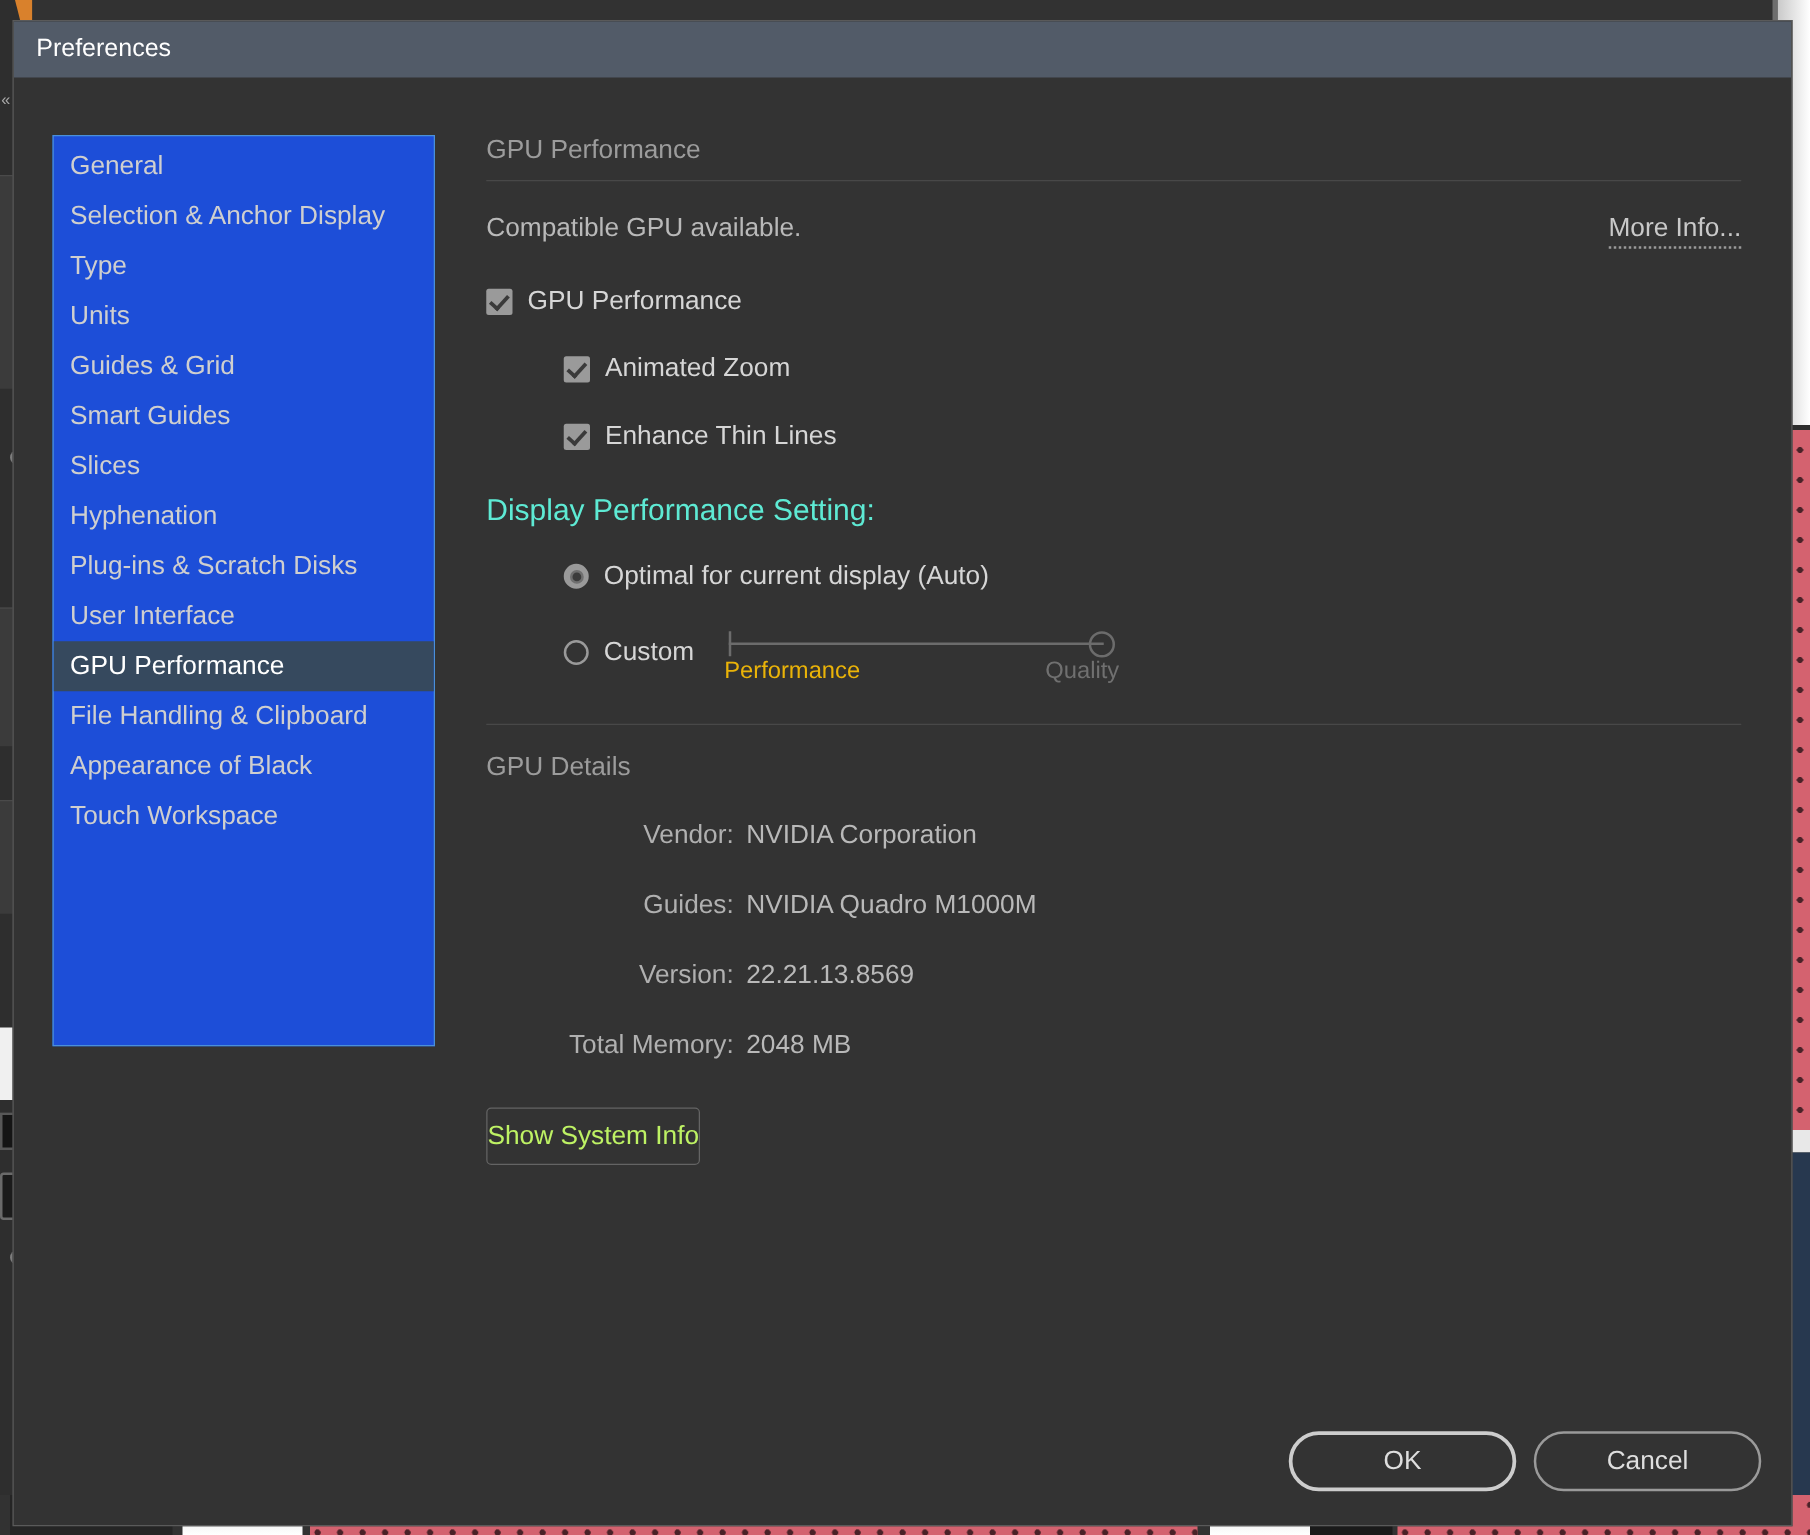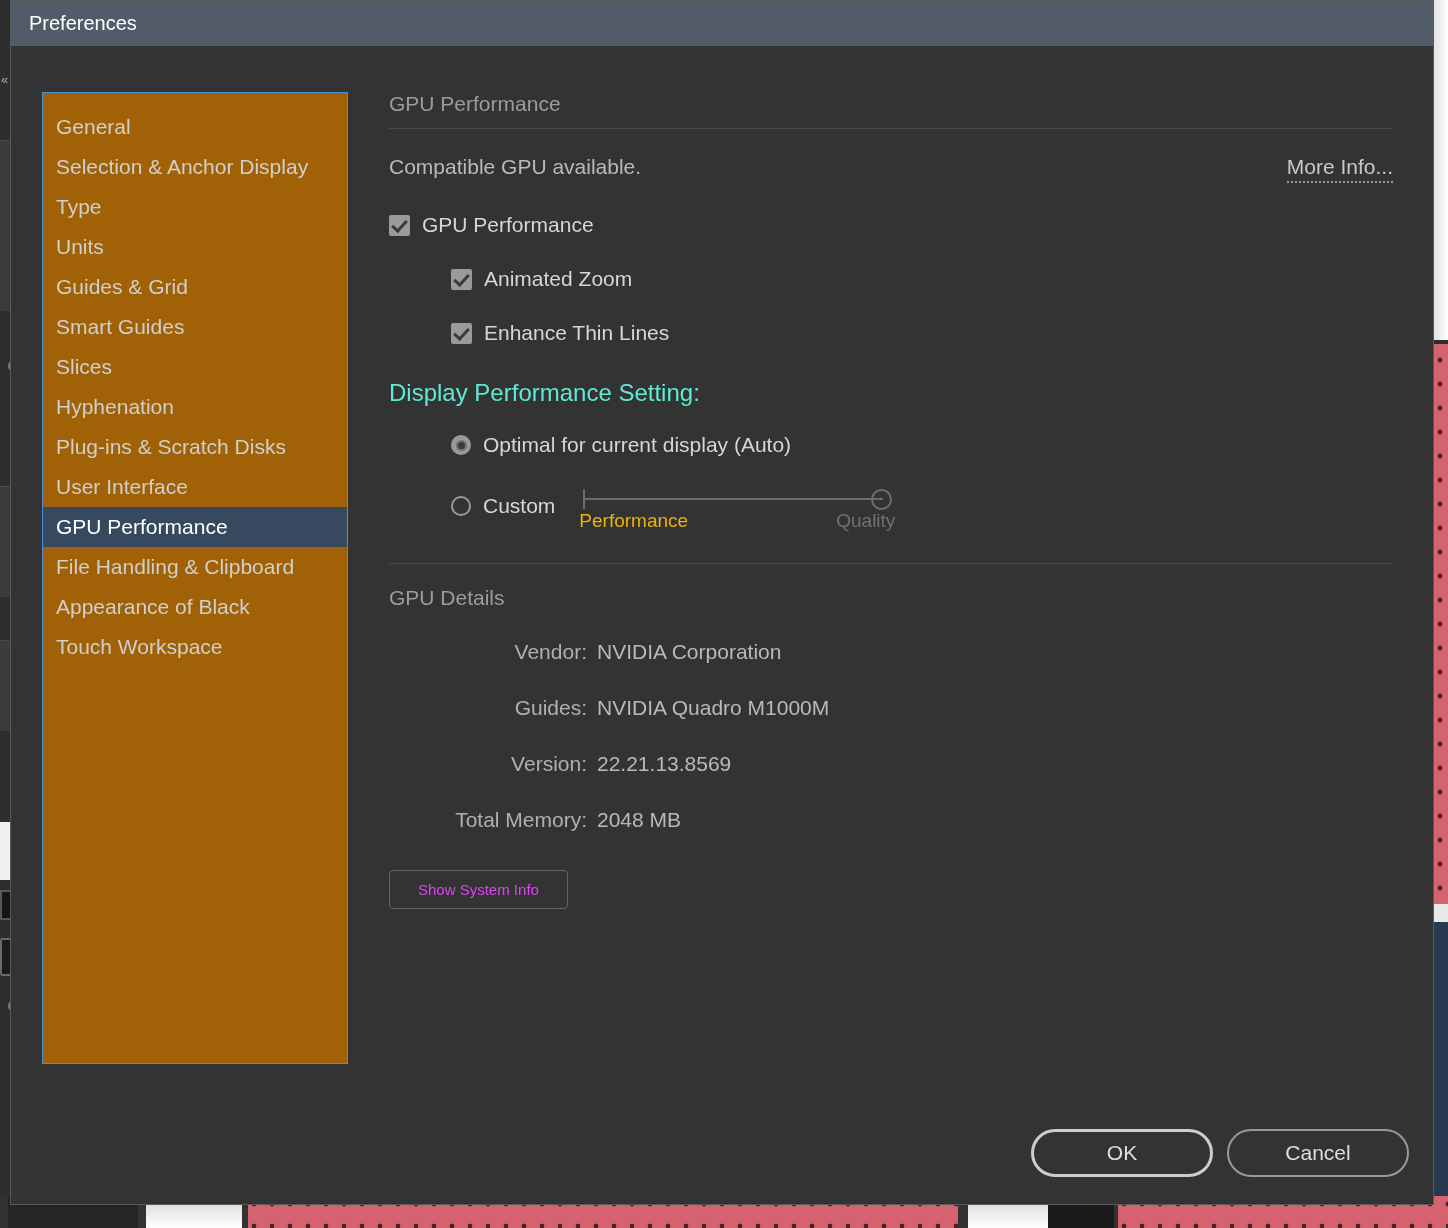--- a/index.html
+++ b/index.html
@@ -121,21 +121,21 @@
     position:absolute; left:1118px; bottom:0; width:330px; height:32px;
     background-color:#d4626f;
     background-image: radial-gradient(circle at 6px 8px, #4a2228 2.4px, transparent 2.6px);
     background-size: 18px 22px;
   }
 
   
   #prefs-dialog {
     position: absolute;
     left: 10px;
-    top: 0;
+    top: 16px;
     width: 1424px;
     height: 1205px;
     background: #333333;
     border: 1px solid #5a5a5a;
     box-sizing: border-box;
     overflow: hidden;
   }
   .titlebar {
     height: 45px;
     background: #525b68;
@@ -153,25 +153,25 @@
     position: relative;
     height: 1159px;
   }
 
   
   .sidebar {
     position: absolute;
     left: 31px;
     top: 46px;
     width: 306px;
-    height: 972px;
-    background: #a16207;
+    height: 729px;
+    background: #1d4ed8;
     border: 1px solid #4a90d9;
     box-sizing: border-box;
-    padding-top: 14px;
+    padding-top: 4px;
   }
   .sidebar-item {
     height: 40px;
     line-height: 40px;
     padding-left: 13px;
     color: #cfcfcf;
     font-size: 21px;
     white-space: nowrap;
   }
   .sidebar-item.selected {
@@ -346,26 +346,26 @@
   }
   .detail-value {
     color: #b9b9b9;
     font-size: 21px;
     margin-left: 10px;
   }
 
   .sysinfo-btn {
     margin-top: 6px;
     display: inline-block;
-    padding: 10px 28px;
+    padding: 10px 0;
     border: 1px solid #646464;
     border-radius: 4px;
     background: #333333;
-    color: #d946ef;
-    font-size: 15px;
+    color: #bef264;
+    font-size: 21px;
     cursor: pointer;
   }
 
   .footer {
     position: absolute;
     right: 24px;
     bottom: 28px;
     display: flex;
     gap: 14px;
   }

